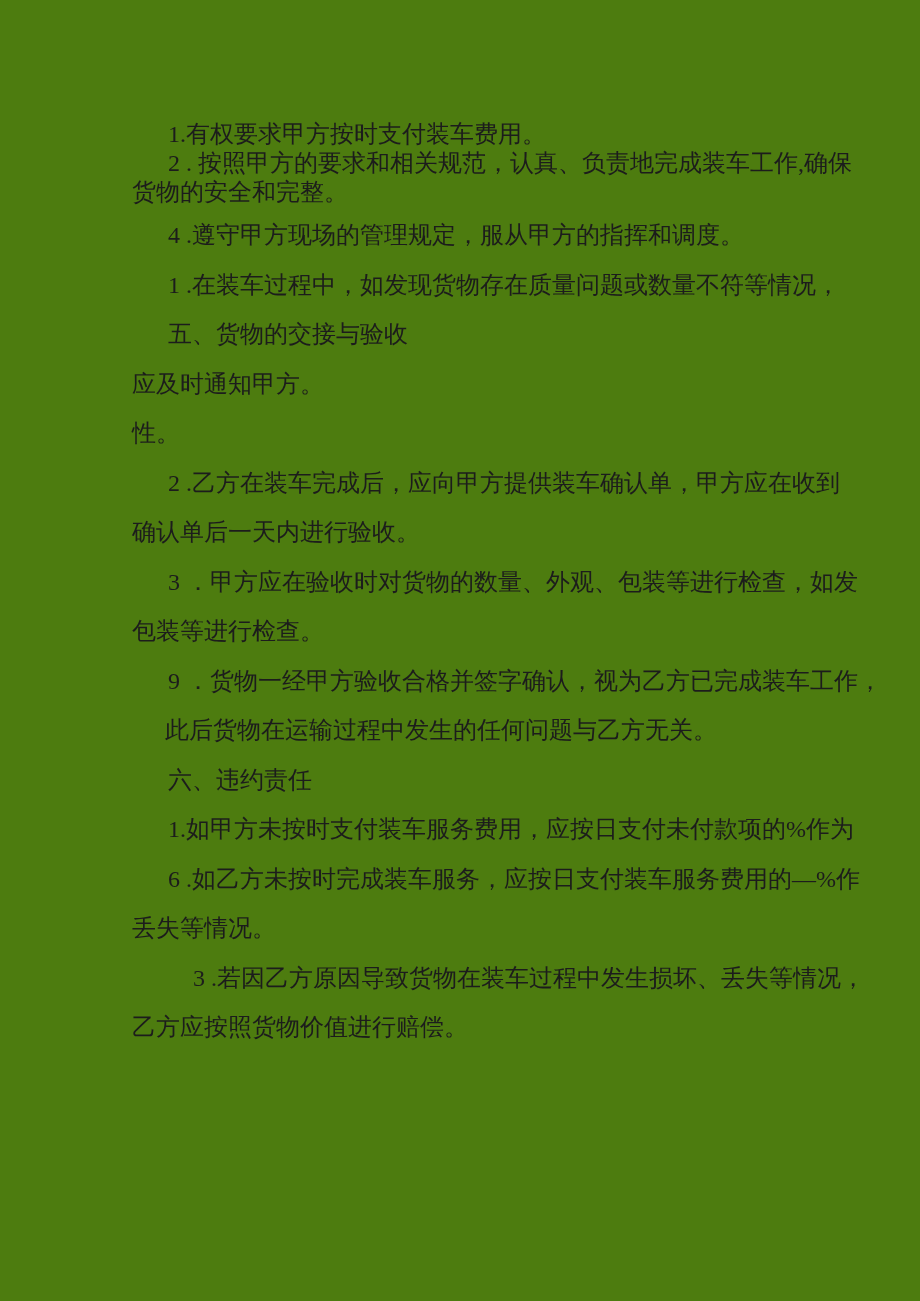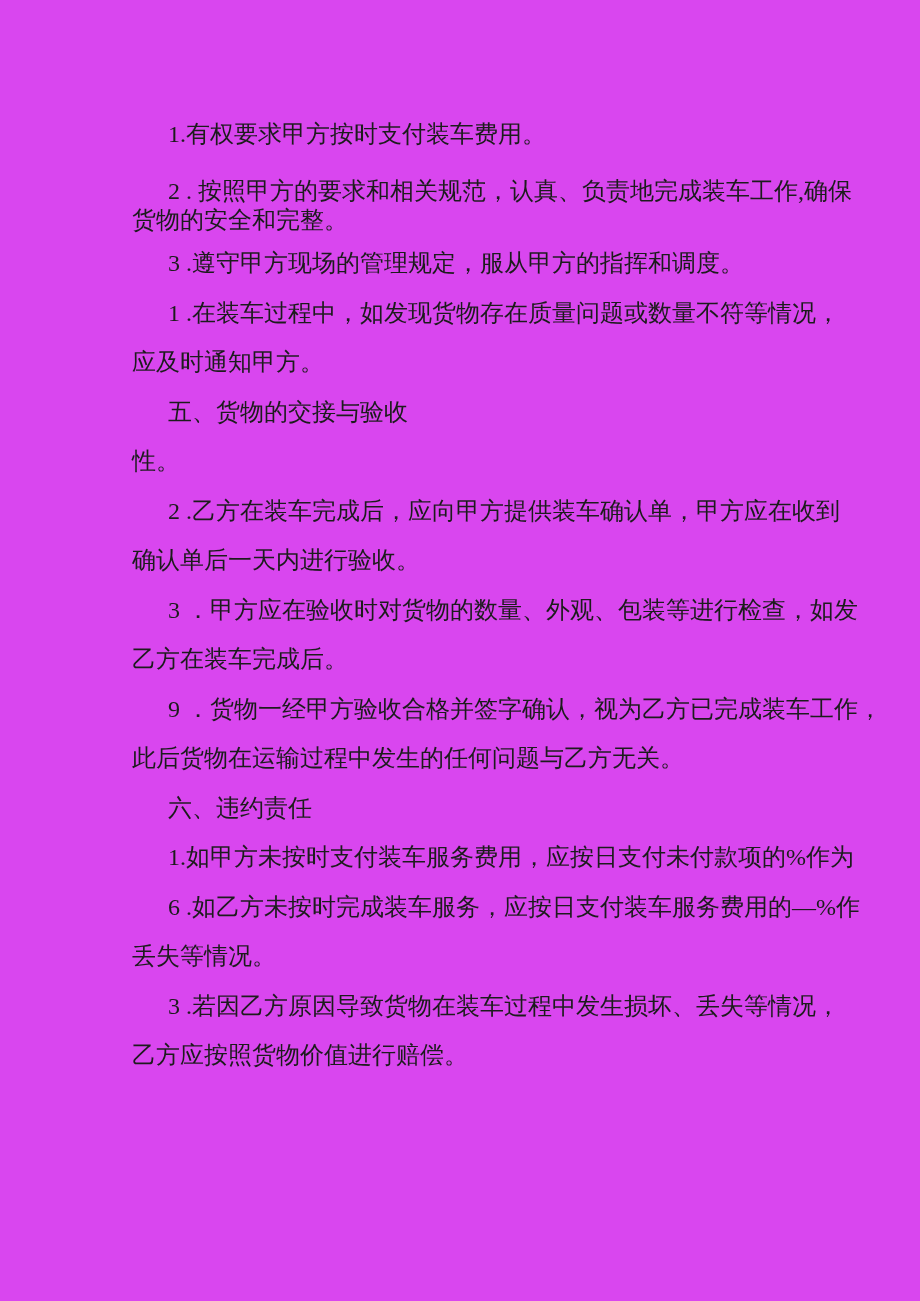--- a/index.html
+++ b/index.html
@@ -4,21 +4,21 @@
 <style>
   html, body {
     margin: 0;
     padding: 0;
     background: #ffffff;
   }
   .page {
     position: relative;
     width: 920px;
     height: 1301px;
-    background: #d946ef;
+    background: #4d7c0f;
     overflow: hidden;
     font-family: "Liberation Serif", "DejaVu Serif", serif;
   }
   .doc-content {
     position: absolute;
     left: 132px;
     top: 120px;
     right: 30px;
   }
   .line {
@@ -43,33 +43,33 @@
     padding-left: 36px;
   }
 </style>
 </head>
 <body>
 
 <div class="page">
   <div class="doc-content">
 
   <div class="line tight indent" style="color: rgb(28, 28, 28);">1.有权要求甲方按时支付装车费用。</div>
-      <div class="line tight indent" style="color: rgb(28, 28, 28); margin-top: 28px;">2 . 按照甲方的要求和相关规范，认真、负责地完成装车工作,确保</div>
+      <div class="line tight indent" style="color: rgb(28, 28, 28);">2 . 按照甲方的要求和相关规范，认真、负责地完成装车工作,确保</div>
       <div class="line tight" style="color: rgb(28, 28, 28);">货物的安全和完整。</div>
-      <div class="line loose indent first-loose" style="color: rgb(28, 28, 28);">3 .遵守甲方现场的管理规定，服从甲方的指挥和调度。</div>
+      <div class="line loose indent first-loose" style="color: rgb(28, 28, 28);">4 .遵守甲方现场的管理规定，服从甲方的指挥和调度。</div>
       <div class="line loose indent" style="color: rgb(28, 28, 28);">1 .在装车过程中，如发现货物存在质量问题或数量不符等情况，</div>
+      <div class="line loose indent" style="color: rgb(28, 28, 28);">五、货物的交接与验收</div>
       <div class="line loose" style="color: rgb(28, 28, 28);">应及时通知甲方。</div>
-      <div class="line loose indent" style="color: rgb(28, 28, 28);">五、货物的交接与验收</div>
       <div class="line loose" style="color: rgb(28, 28, 28);">性。</div>
       <div class="line loose indent" style="color: rgb(28, 28, 28);">2 .乙方在装车完成后，应向甲方提供装车确认单，甲方应在收到</div>
       <div class="line loose" style="color: rgb(28, 28, 28);">确认单后一天内进行验收。</div>
       <div class="line loose indent" style="color: rgb(28, 28, 28);">3 ．甲方应在验收时对货物的数量、外观、包装等进行检查，如发</div>
-      <div class="line loose" style="color: rgb(28, 28, 28);">乙方在装车完成后。</div>
+      <div class="line loose" style="color: rgb(28, 28, 28);">包装等进行检查。</div>
       <div class="line loose indent" style="color: rgb(28, 28, 28);">9 ．货物一经甲方验收合格并签字确认，视为乙方已完成装车工作，</div>
-      <div class="line loose" style="color: rgb(28, 28, 28);">此后货物在运输过程中发生的任何问题与乙方无关。</div>
+      <div class="line loose" style="color: rgb(28, 28, 28); margin-left: 33px;">此后货物在运输过程中发生的任何问题与乙方无关。</div>
       <div class="line loose indent" style="color: rgb(28, 28, 28);">六、违约责任</div>
       <div class="line loose indent" style="color: rgb(28, 28, 28);">1.如甲方未按时支付装车服务费用，应按日支付未付款项的%作为</div>
       <div class="line loose indent" style="color: rgb(28, 28, 28);">6 .如乙方未按时完成装车服务，应按日支付装车服务费用的—%作</div>
       <div class="line loose" style="color: rgb(28, 28, 28);">丢失等情况。</div>
-      <div class="line loose indent" style="color: rgb(28, 28, 28);">3 .若因乙方原因导致货物在装车过程中发生损坏、丢失等情况，</div>
+      <div class="line loose indent" style="color: rgb(28, 28, 28); text-align: center;">3 .若因乙方原因导致货物在装车过程中发生损坏、丢失等情况，</div>
       <div class="line loose" style="color: rgb(28, 28, 28);">乙方应按照货物价值进行赔偿。</div>
     </div>
 </div>
 
 </body></html>

